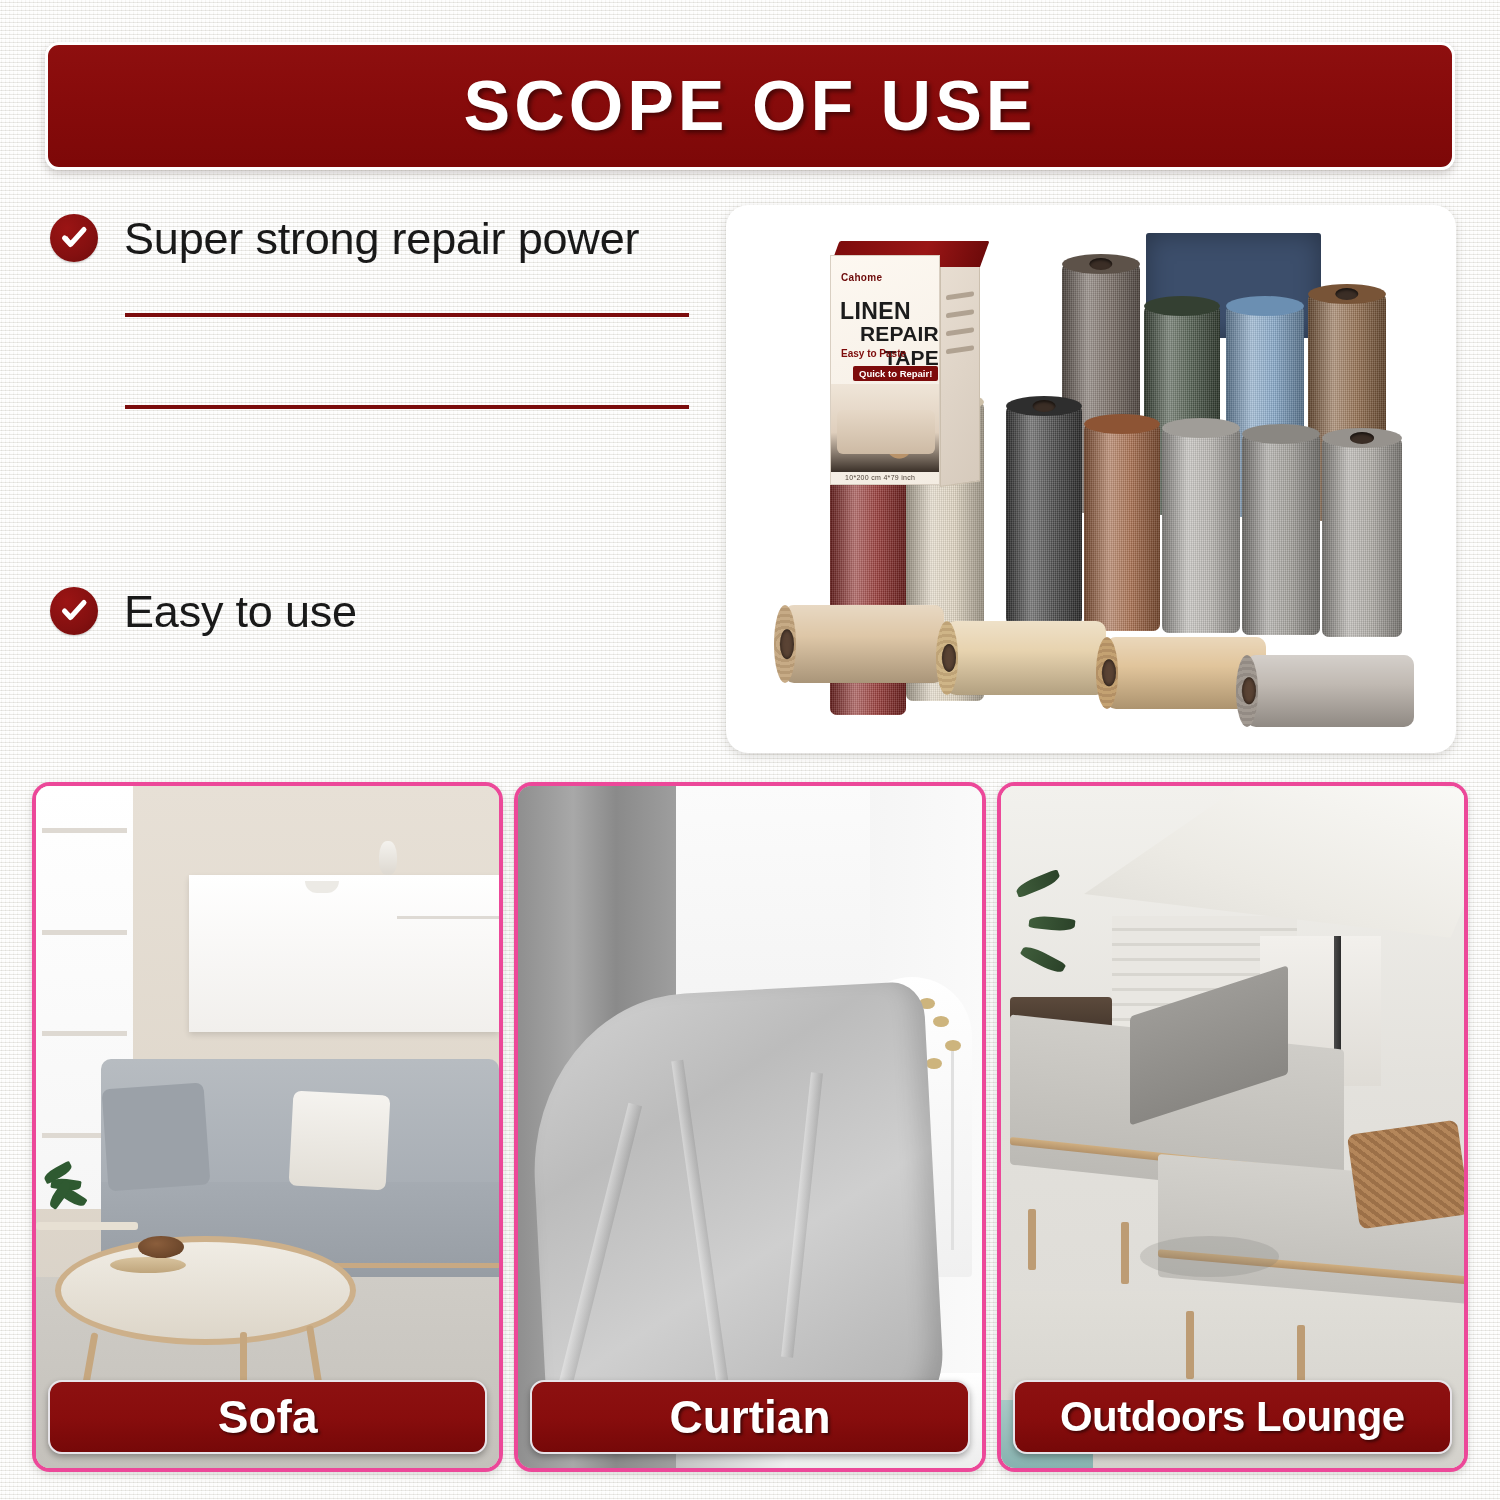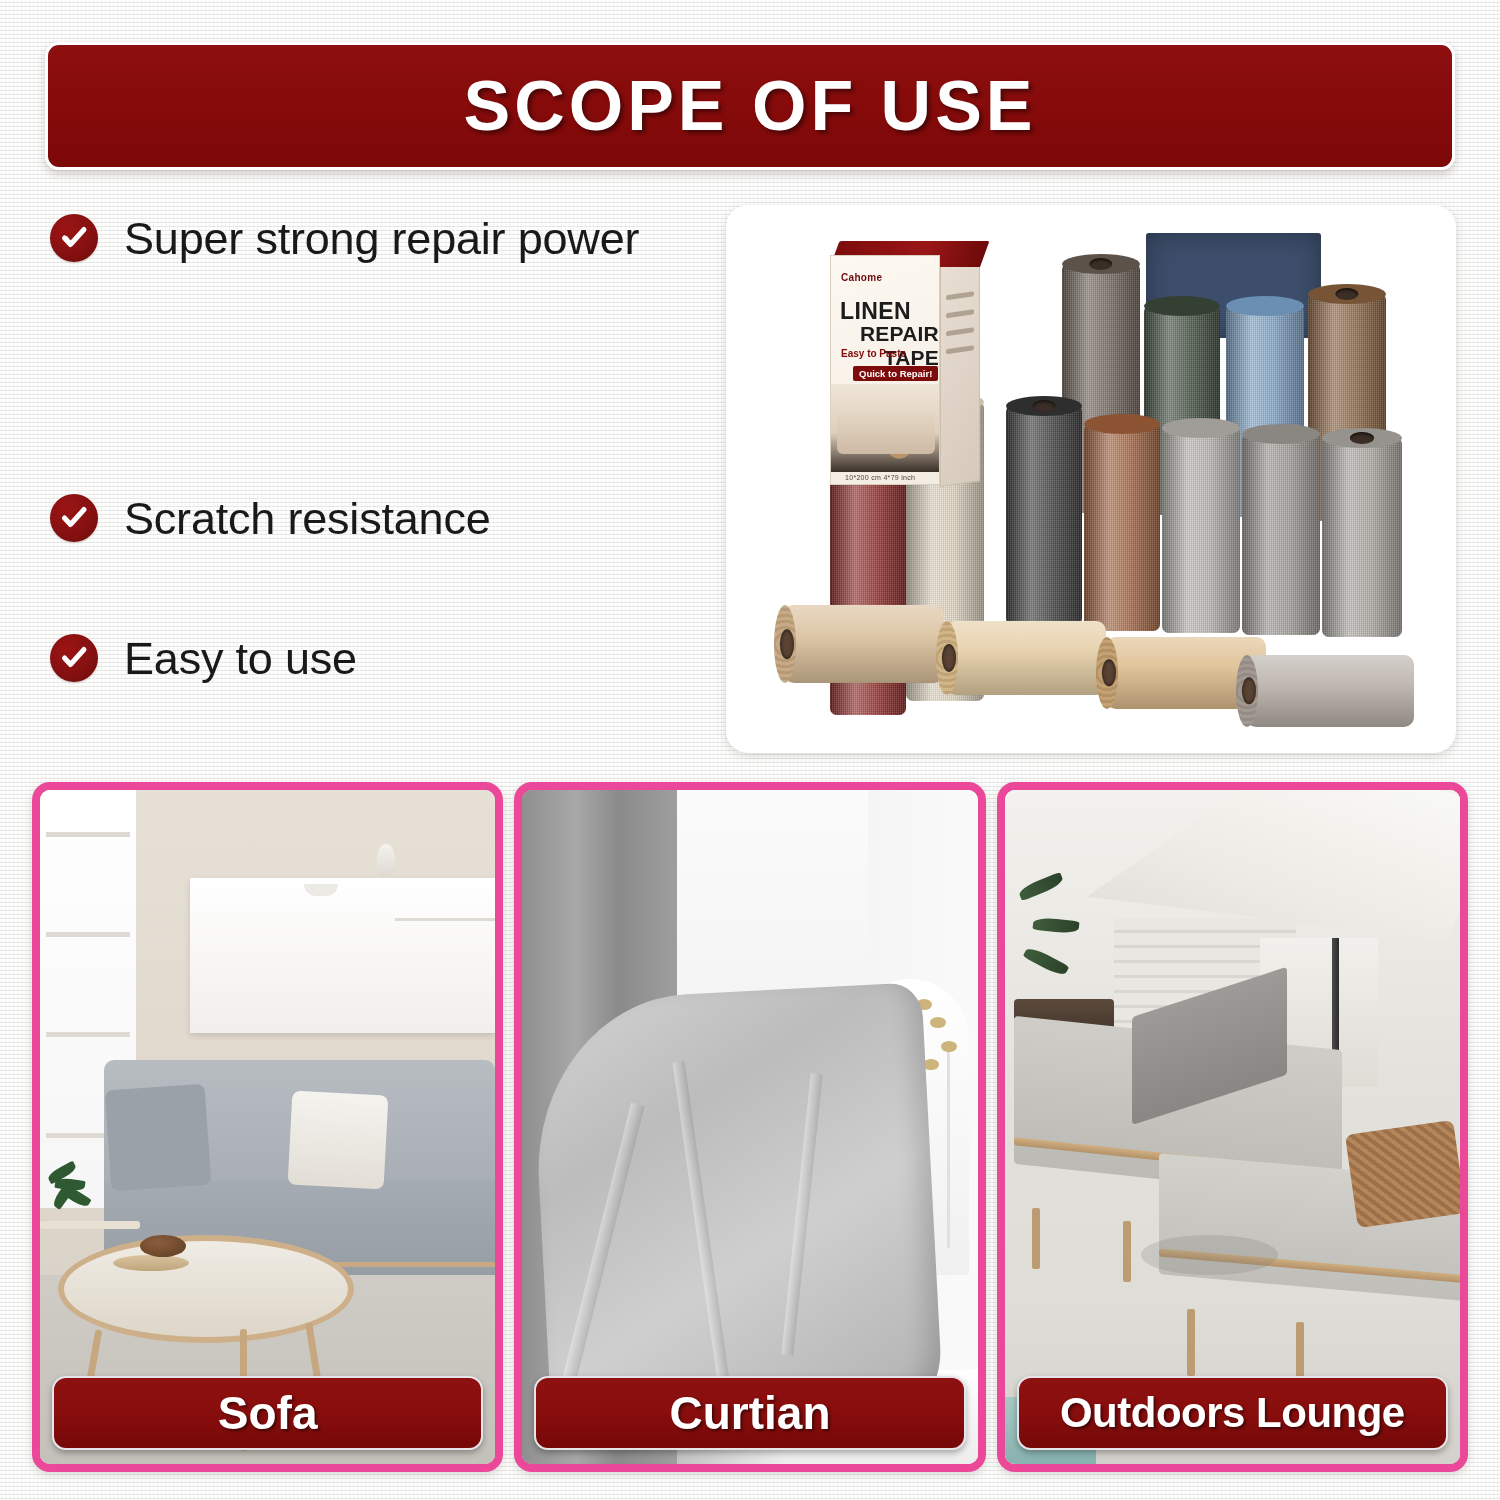--- a/index.html
+++ b/index.html
@@ -50,21 +50,21 @@
     left: 45px;
     top: 200px;
     width: 660px;
     height: 560px;
     display: flex;
     flex-direction: column;
   }
   .feature-row {
     flex: 1;
     display: flex;
-    flex-direction: row;
+    flex-direction: column;
     justify-content: flex-start;
     gap: 19px;
   }
   .feature-line {
     display: flex;
     align-items: center;
     height: 76px;
     padding-left: 5px;
   }
   .check-icon {
@@ -314,21 +314,21 @@
     top: 782px;
     width: 1436px;
     height: 690px;
     display: flex;
     gap: 11px;
   }
   .panel {
     position: relative;
     flex: 1;
     border-radius: 18px;
-    border: 8px solid #ec4899;
+    border: 4px solid #ec4899;
     overflow: hidden;
     box-shadow: 0 3px 8px rgba(140,136,130,0.3);
     background: #e9e7e2;
   }
   .panel-photo {
     position: absolute;
     inset: 0;
   }
   .panel-caption {
     position: absolute;
@@ -496,31 +496,20 @@
       <div class="feature-label">Super strong repair power</div>
     </div>
     <div class="feature-divider"></div>
   </div>
 
 
   <div class="feature-row">
     <div class="feature-divider"></div>
   </div>
 
-  <div class="feature-row">
-    <div class="feature-line">
-      <div class="check-icon">
-        <svg width="28" height="28" viewBox="0 0 28 28">
-            <path d="M4.5 14 L10.5 20.5 L24 5.5" stroke="#ffffff" stroke-width="5" fill="none" stroke-linecap="round" stroke-linejoin="round"></path>
-          </svg>
-      </div>
-      <div class="feature-label">Scratch resistance</div>
-    </div>
-    <div class="feature-divider"></div>
-  </div>
 
   <div class="feature-row">
     <div class="feature-line">
       <div class="check-icon">
         <svg width="28" height="28" viewBox="0 0 28 28">
             <path d="M4.5 14 L10.5 20.5 L24 5.5" stroke="#ffffff" stroke-width="5" fill="none" stroke-linecap="round" stroke-linejoin="round"></path>
           </svg>
       </div>
       <div class="feature-label">Easy to use</div>
     </div>

